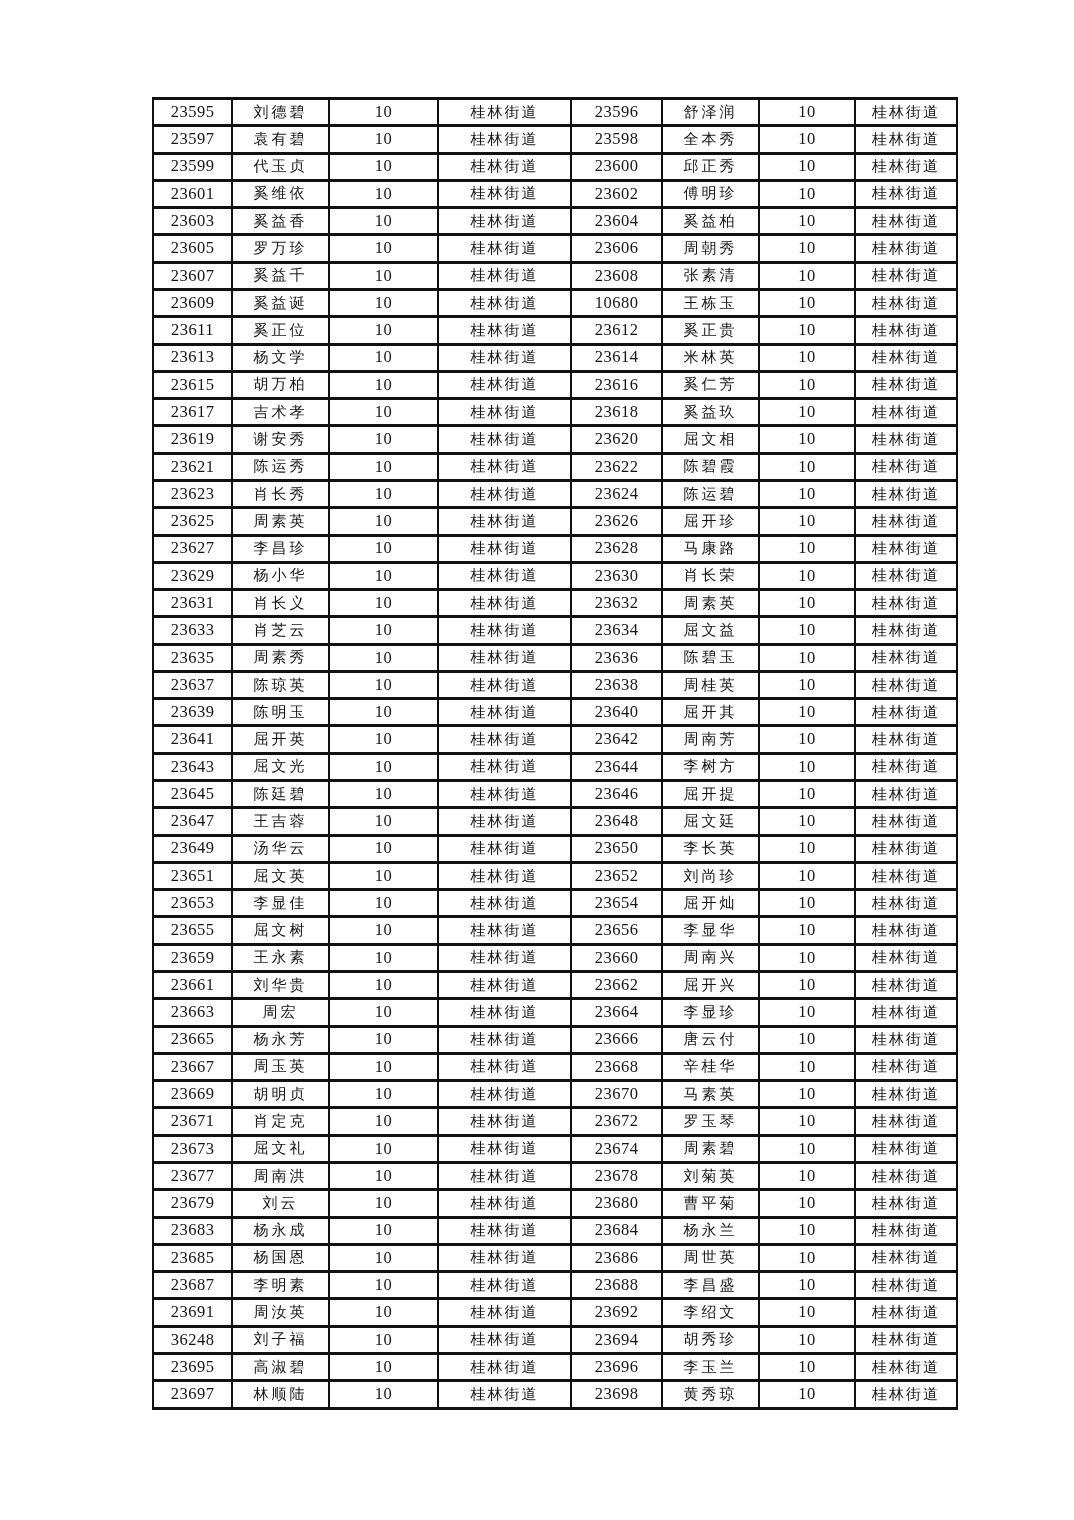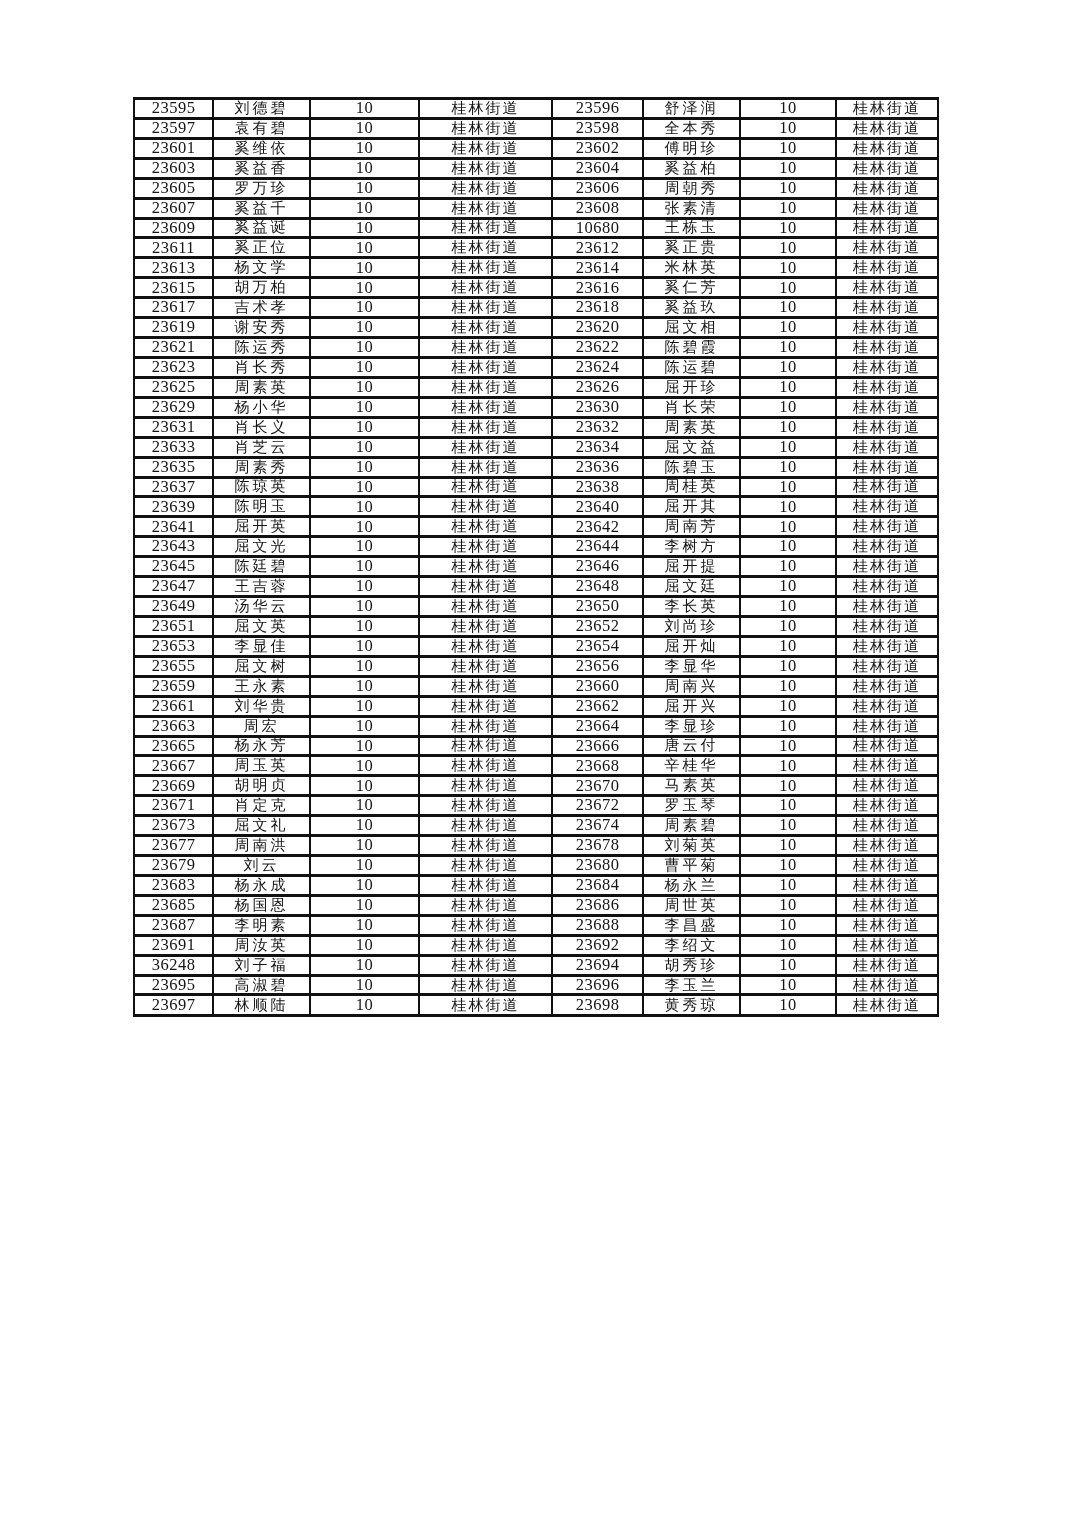--- a/index.html
+++ b/index.html
@@ -10,24 +10,24 @@
   .page {
     position: relative;
     width: 1074px;
     height: 1520px;
     background: #ffffff;
     font-family: "Liberation Serif", "DejaVu Serif", serif;
     color: #141414;
   }
   table.roster {
     position: absolute;
-    left: 133px;
+    left: 152px;
     top: 97px;
     width: 804px;
-    height: 920px;
+    height: 1313px;
     border-collapse: collapse;
     table-layout: fixed;
   }
   table.roster td {
     border-left: 2px solid #111;
     border-right: 2px solid #111;
     border-top: 3px solid #111;
     border-bottom: 3px solid #111;
     text-align: center;
     vertical-align: middle;
@@ -89,20 +89,30 @@
           <td class="num">23597</td>
           <td class="name">袁有碧</td>
           <td class="num">10</td>
           <td class="street">桂林街道</td>
           <td class="num">23598</td>
           <td class="name">全本秀</td>
           <td class="num">10</td>
           <td class="street">桂林街道</td>
         </tr>
         <tr>
+          <td class="num">23599</td>
+          <td class="name">代玉贞</td>
+          <td class="num">10</td>
+          <td class="street">桂林街道</td>
+          <td class="num">23600</td>
+          <td class="name">邱正秀</td>
+          <td class="num">10</td>
+          <td class="street">桂林街道</td>
+        </tr>
+        <tr>
           <td class="num">23601</td>
           <td class="name">奚维依</td>
           <td class="num">10</td>
           <td class="street">桂林街道</td>
           <td class="num">23602</td>
           <td class="name">傅明珍</td>
           <td class="num">10</td>
           <td class="street">桂林街道</td>
         </tr>
         <tr>
@@ -215,20 +225,30 @@
           <td class="num">10</td>
           <td class="street">桂林街道</td>
         </tr>
         <tr>
           <td class="num">23625</td>
           <td class="name">周素英</td>
           <td class="num">10</td>
           <td class="street">桂林街道</td>
           <td class="num">23626</td>
           <td class="name">屈开珍</td>
+          <td class="num">10</td>
+          <td class="street">桂林街道</td>
+        </tr>
+        <tr>
+          <td class="num">23627</td>
+          <td class="name">李昌珍</td>
+          <td class="num">10</td>
+          <td class="street">桂林街道</td>
+          <td class="num">23628</td>
+          <td class="name">马康路</td>
           <td class="num">10</td>
           <td class="street">桂林街道</td>
         </tr>
         <tr>
           <td class="num">23629</td>
           <td class="name">杨小华</td>
           <td class="num">10</td>
           <td class="street">桂林街道</td>
           <td class="num">23630</td>
           <td class="name">肖长荣</td>

